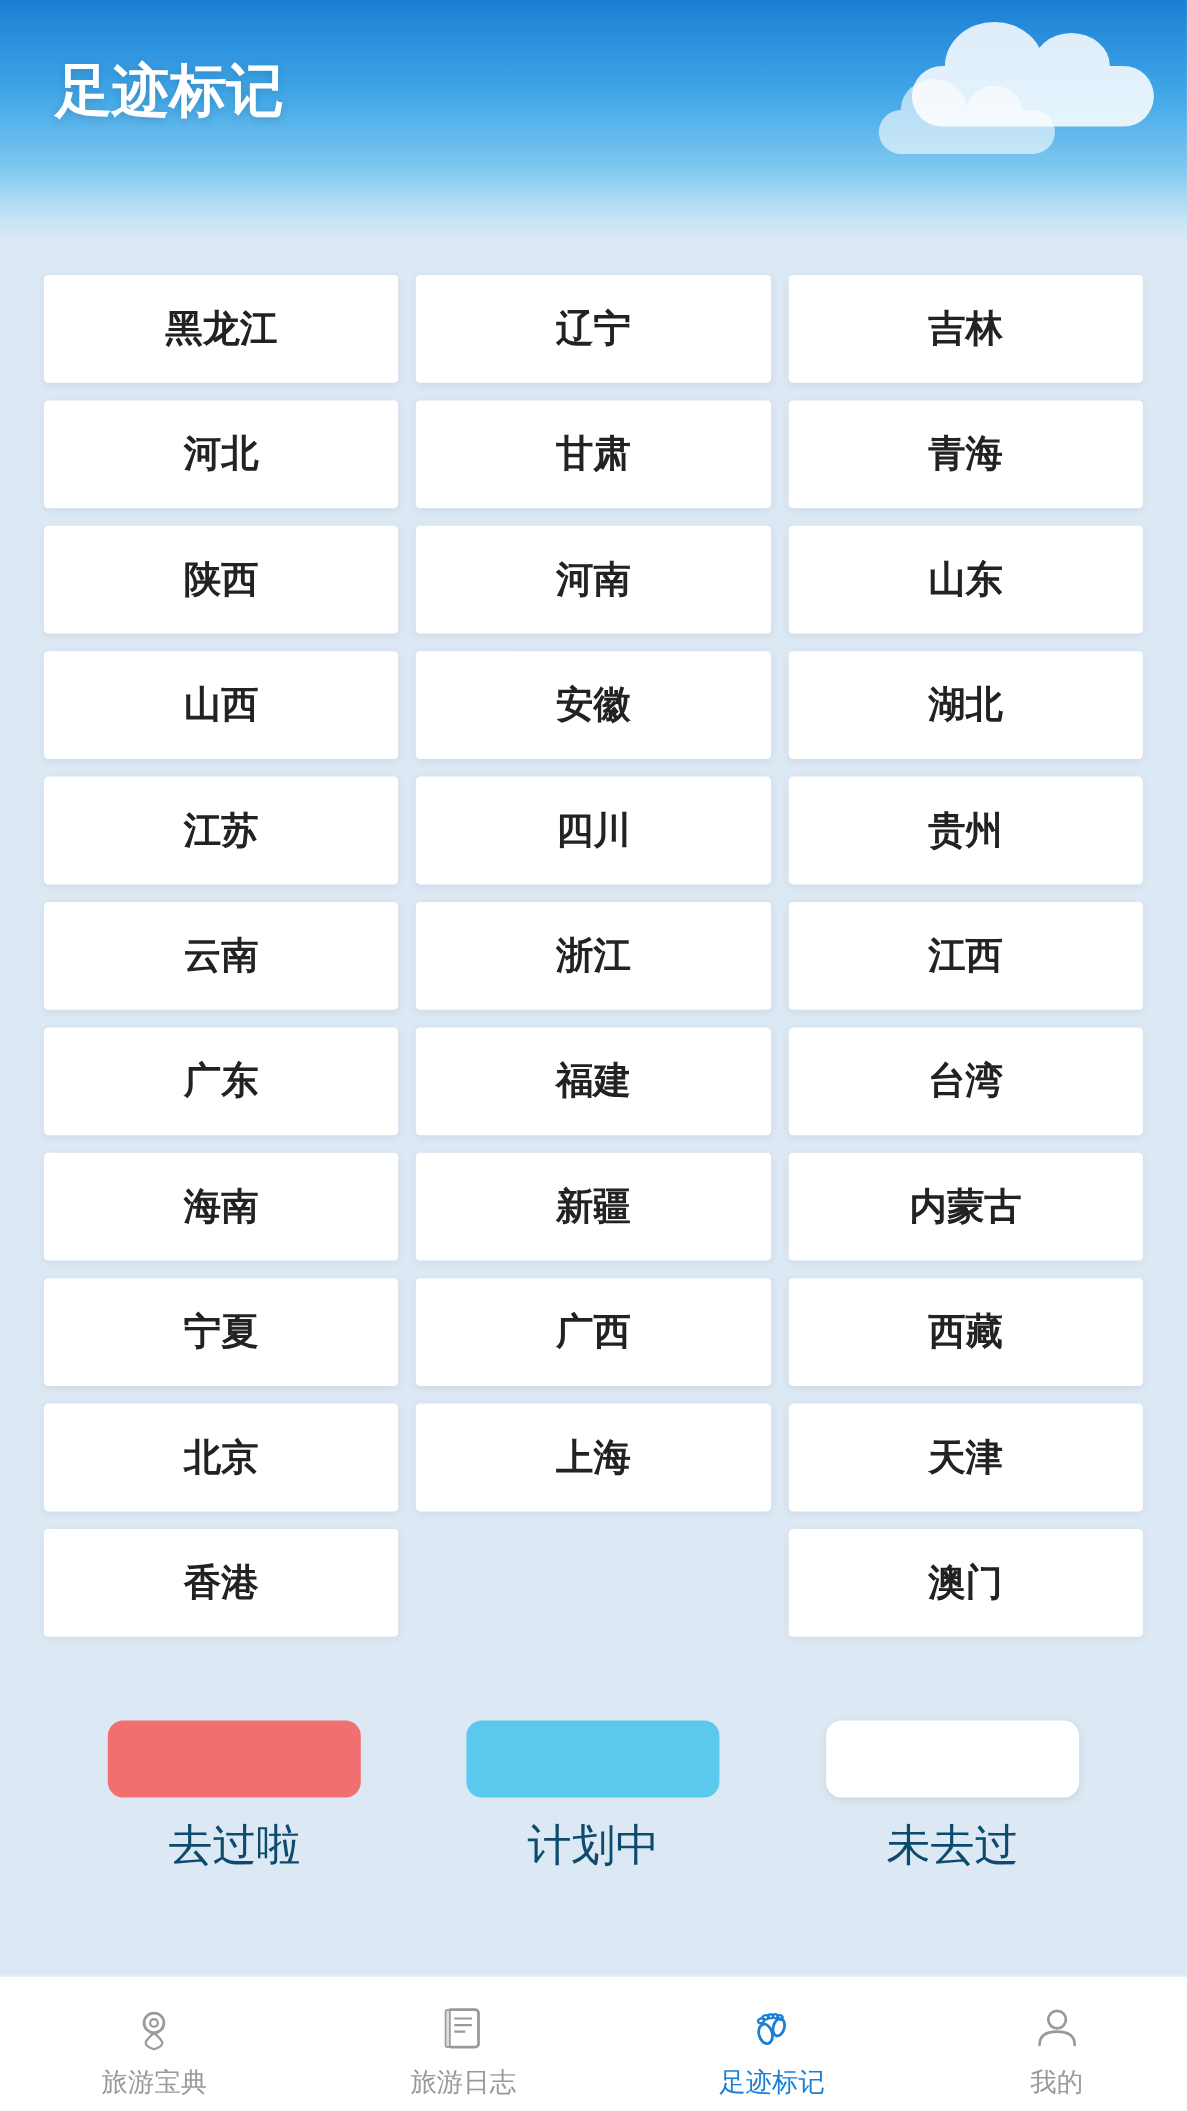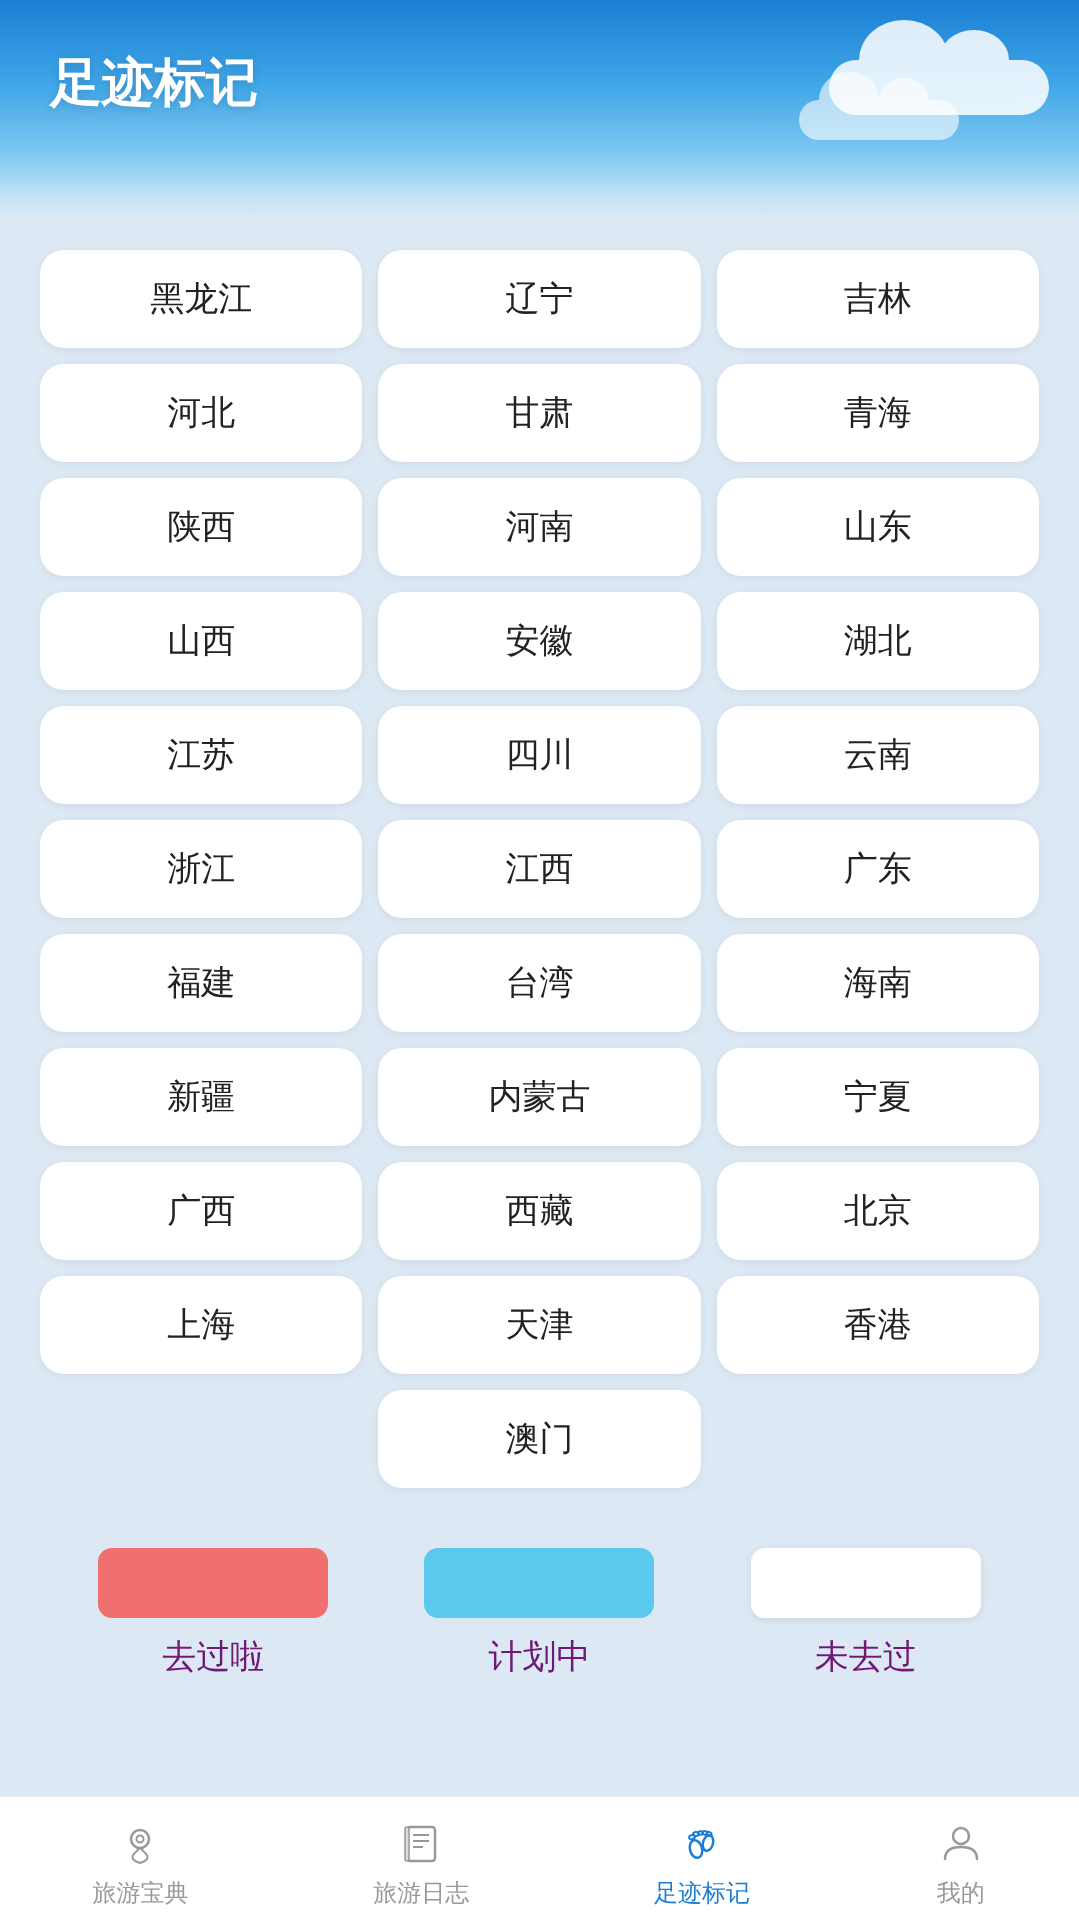--- a/index.html
+++ b/index.html
@@ -84,24 +84,24 @@
     .province-grid {
       display: grid;
       grid-template-columns: repeat(3, 1fr);
       gap: 16px;
       margin-bottom: 60px;
     }
 
     .province-btn {
       background: white;
       border: none;
-      border-radius: 24px;
+      border-radius: 4px;
       padding: 26px 10px;
       font-size: 34px;
-      font-weight: 400;
+      font-weight: 700;
       color: #222;
       text-align: center;
       cursor: pointer;
       box-shadow: 0 2px 8px rgba(0,0,0,0.06);
       min-height: 86px;
       display: flex;
       align-items: center;
       justify-content: center;
     }
 
@@ -134,22 +134,22 @@
     .legend-planned-box {
       background: #5bc8ee;
     }
 
     .legend-unvisited-box {
       background: white;
       box-shadow: 0 2px 8px rgba(0,0,0,0.08);
     }
 
     .legend-label {
-      font-size: 34px;
-      color: #701a75;
+      font-size: 40px;
+      color: #0c4a6e;
       font-weight: 400;
     }
 
     
     .bottom-nav {
       width: 100%;
       background: white;
       border-top: 1px solid #e8e8e8;
       padding: 20px 0 10px 0;
       flex-shrink: 0;
@@ -224,20 +224,21 @@
     <button class="province-btn">河南</button>
     <button class="province-btn">山东</button>
 
     <button class="province-btn">山西</button>
     <button class="province-btn">安徽</button>
     <button class="province-btn">湖北</button>
 
     <button class="province-btn">江苏</button>
     <button class="province-btn">四川</button>
 
+    <button class="province-btn">贵州</button>
     <button class="province-btn">云南</button>
     <button class="province-btn">浙江</button>
 
     <button class="province-btn">江西</button>
     <button class="province-btn">广东</button>
     <button class="province-btn">福建</button>
 
     <button class="province-btn">台湾</button>
     <button class="province-btn">海南</button>
     <button class="province-btn">新疆</button>

